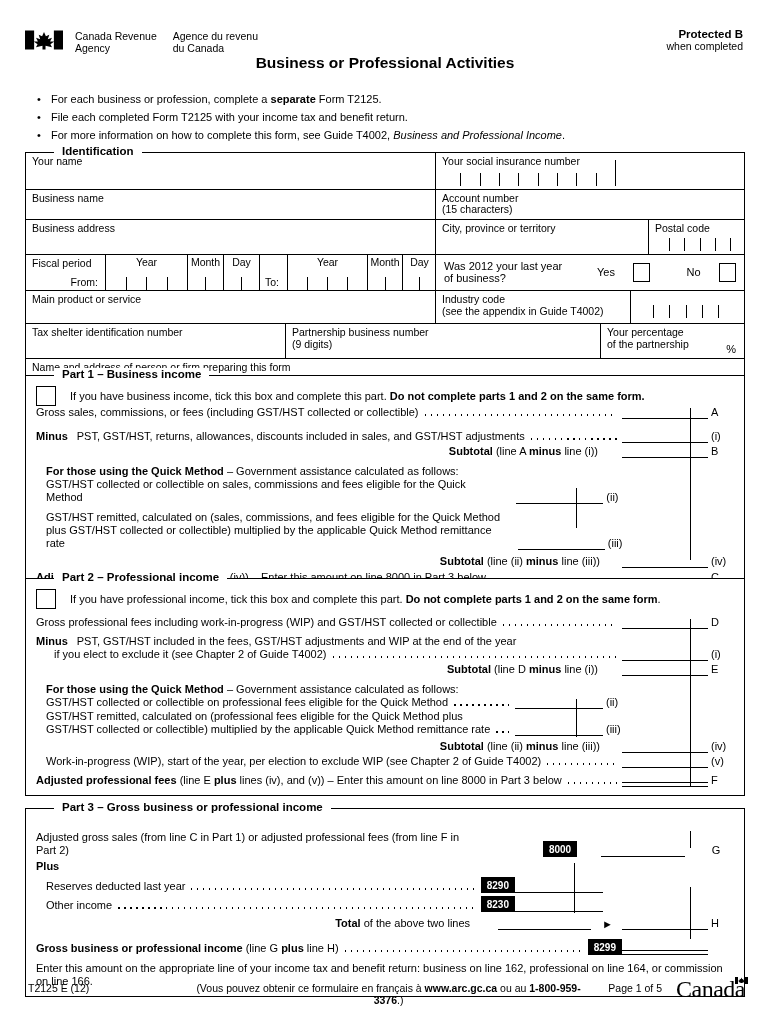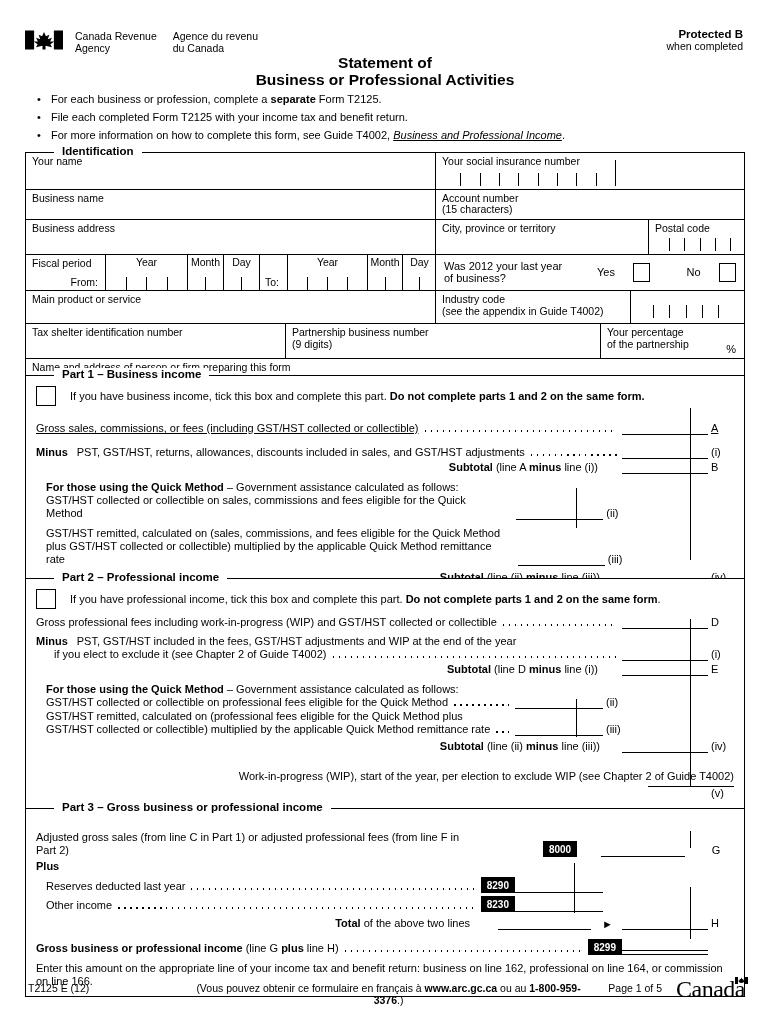--- a/index.html
+++ b/index.html
@@ -59,21 +59,21 @@
   .dbl  { width:86px; height:5px; border-top:1.5px solid #000; border-bottom:1.5px solid #000; align-self:flex-end; }
   .ltr  { width:26px; padding-left:3px; }
   .ltr2 { width:28px; padding-left:3px; }
   .rspace { width:131px; }
   .rspace2 { width:103px; }
   .cb { width:20px; height:20px; border:1.5px solid #000; margin-right:14px; flex:none; }
   .tickrow { display:flex; align-items:center; font-size:11px; line-height:13px; }
   .sub { justify-content:flex-end; }
   .in1 { margin-left:10px; }
   b { font-weight:bold; }
-  i.em { font-style:italic;text-decoration:underline; }
+  i.em { font-style:italic; }
   .minusgap { margin-right:9px; }
   .vline { position:absolute; width:1px; background:#000; }
   .code { background:#000; color:#fff; font-weight:bold; font-size:10px;
           padding:2px 6px 1px 6px; align-self:flex-end; margin-left:2px; flex:none; }
   .arrow { align-self:flex-end; font-size:11px; margin:0 9px 0 11px; line-height:11px; }
 
   
   .footer { position:absolute; top:982px; left:28px; right:25px; display:flex;
             align-items:flex-start; font-size:10.5px; }
   .fcode { width:130px; }
@@ -103,21 +103,20 @@
         <div>Agence du revenu</div>
         <div>du Canada</div>
       </div>
     </div>
   </div>
   <div class="protected">
     <div class="p1">Protected B</div>
     <div class="p2">when completed</div>
   </div>
   <div class="title">
-    <div>Statement of</div>
     <div>Business or Professional Activities</div>
   </div>
 
   <div class="bullets">
     <div class="bullet">
       <span class="dot">•</span>
       <span><span>For each business or profession, complete a </span><b>separate</b><span> Form T2125.</span></span>
     </div>
     <div class="bullet">
       <span class="dot">•</span>
@@ -280,21 +279,21 @@
   <div class="box pbox" style="top:375px;">
     <div class="legend">Part 1 – Business income</div>
     <div class="vline" style="left:664px; top:32px; height:152px;"></div>
     <div class="vline" style="left:550px; top:112px; height:40px;"></div>
 
     <div class="tickrow" style="margin-top:4px;">
       <span class="cb"></span>
       <span><span>If you have business income, tick this box and complete this part. </span><b>Do not complete parts 1 and 2 on the same form.</b></span>
     </div>
 
-    <div class="frow" style="margin-top:16px;text-decoration:underline;">
+    <div class="frow" style="margin-top:0;">
       <span>Gross sales, commissions, or fees (including GST/HST collected or collectible)</span>
       <span class="leader"></span>
       <span class="amt"></span>
       <span class="ltr">A</span>
     </div>
 
     <div class="frow" style="margin-top:11px;">
       <span><b class="minusgap">Minus</b><span>PST, GST/HST, returns, allowances, discounts included in sales, and GST/HST adjustments</span></span>
       <span class="leader"></span>
       <span class="amt"></span>
@@ -397,21 +396,21 @@
       <span class="ltr2">(iii)</span>
       <span class="rspace2"></span>
     </div>
 
     <div class="frow sub" style="margin-top:4px;">
       <span><b>Subtotal</b><span> (line (ii) </span><b>minus</b><span> line (iii))</span></span>
       <span class="amt" style="margin-left:22px;"></span>
       <span class="ltr">(iv)</span>
     </div>
 
-    <div class="frow in1" style="margin-top:17px;flex-direction:column;">
+    <div class="frow in1" style="margin-top:2px;">
       <span>Work-in-progress (WIP), start of the year, per election to exclude WIP (see Chapter 2 of Guide T4002)</span>
       <span class="leader"></span>
       <span class="amt"></span>
       <span class="ltr">(v)</span>
     </div>
 
     <div class="frow" style="margin-top:6px;">
       <span><b>Adjusted professional fees</b><span> (line E </span><b>plus</b><span> lines (iv), and (v)) – Enter this amount on line 8000 in Part 3 below</span></span>
       <span class="leader"></span>
       <span class="dbl"></span>

